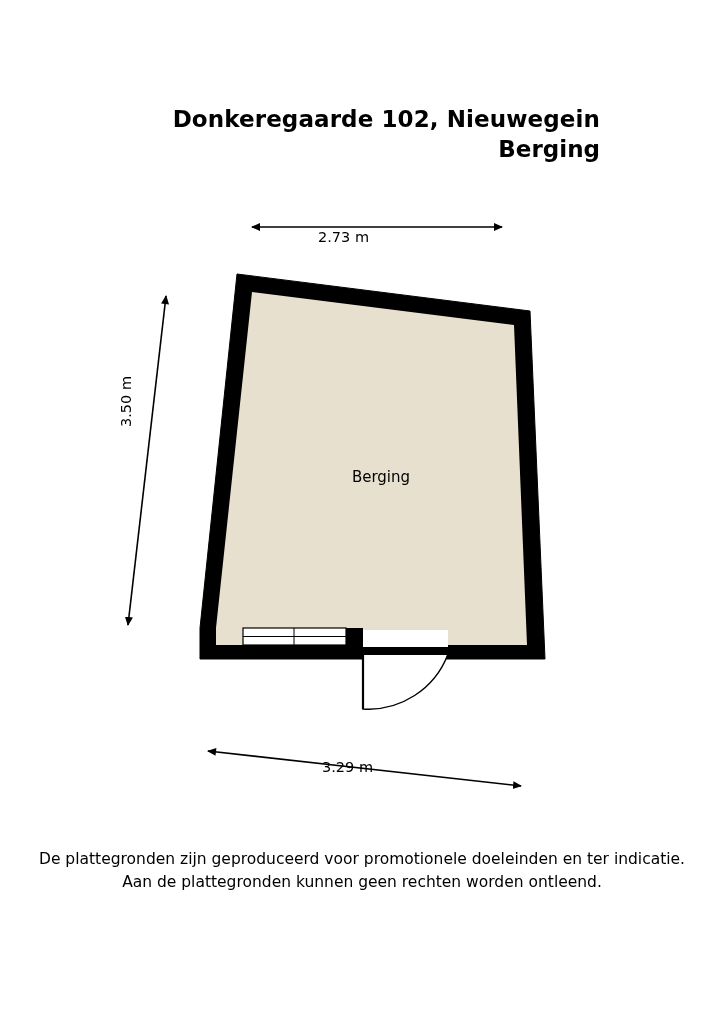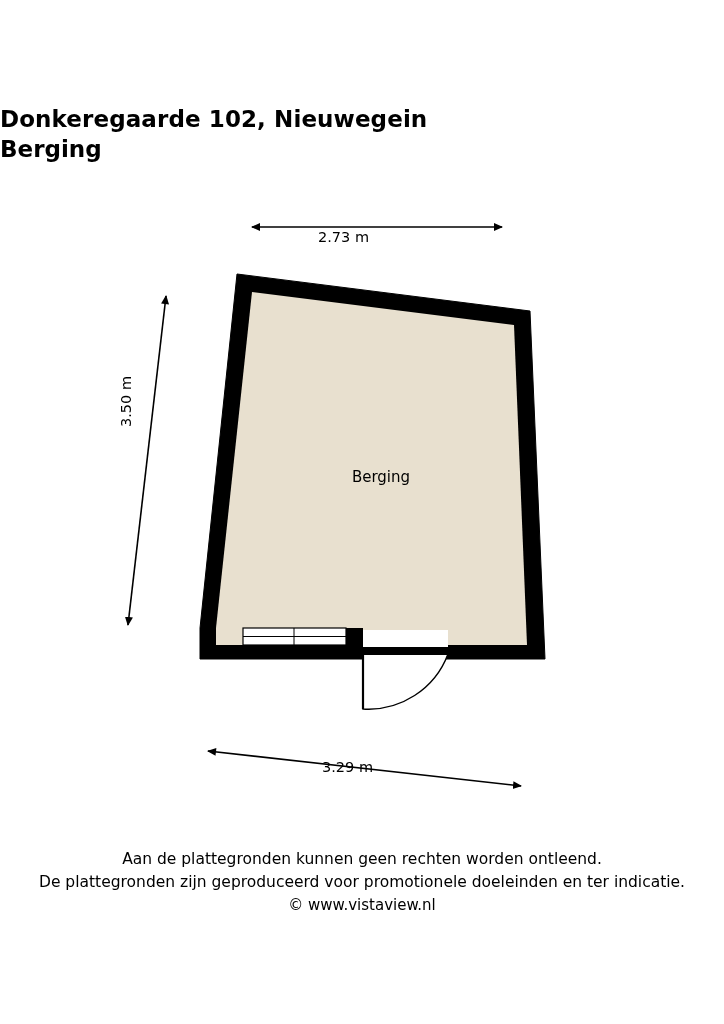--- a/index.html
+++ b/index.html
@@ -22,21 +22,21 @@
     height: 1024px;
     background: #ffffff;
   }
 
   
   .title-block {
     position: absolute;
     left: 0;
     top: 104px;
     width: 600px;
-    text-align: left;
+    text-align: right;
   }
   .title-line1 {
     font-size: 23px;
     font-weight: bold;
     letter-spacing: 0.1px;
     line-height: 30px;
   }
   .title-line2 {
     font-size: 23px;
     font-weight: bold;
@@ -171,18 +171,17 @@
 
   <div class="dim-label" id="dim-top-label">2.73 m</div>
   <div class="dim-label" id="dim-left-label">3.50 m</div>
   <div class="dim-label" id="dim-bottom-label">3.29 m</div>
 
   <div class="room-label" id="room-label-group">
     <div class="room-name">Berging</div>
   </div>
 
   <div class="footer">
+    <div class="footer-line">De plattegronden zijn geproduceerd voor promotionele doeleinden en ter indicatie.</div>
     <div class="footer-line">Aan de plattegronden kunnen geen rechten worden ontleend.</div>
-    <div class="footer-line">De plattegronden zijn geproduceerd voor promotionele doeleinden en ter indicatie.</div>
-    <div class="footer-line small">© www.vistaview.nl</div>
   </div>
 
 </div>
 
 </body></html>

